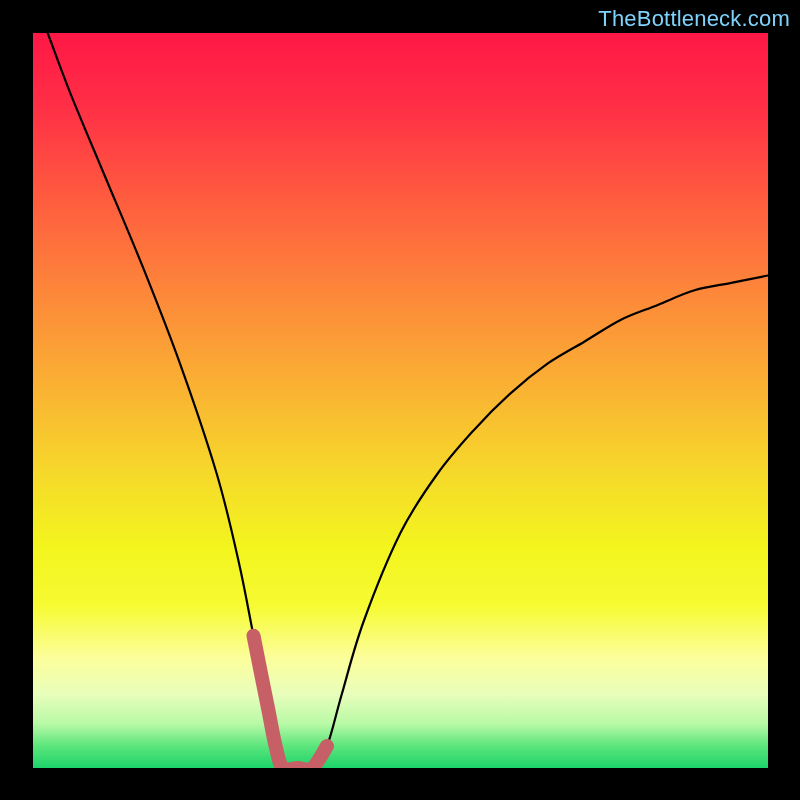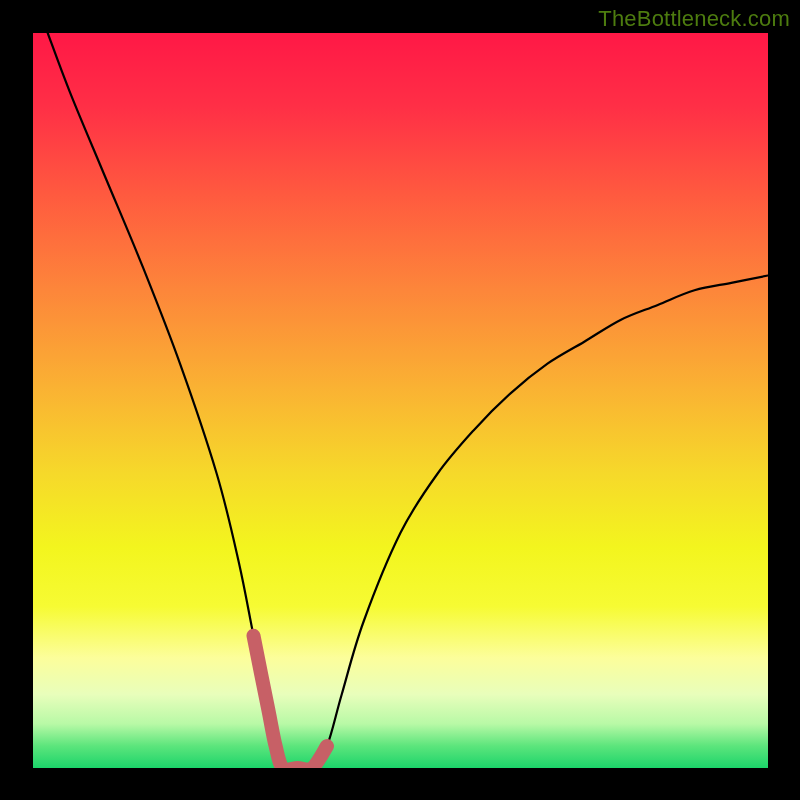--- a/index.html
+++ b/index.html
@@ -46,21 +46,21 @@
       #e8febb 90%,
       #b8f9a6 94%,
       #5ce57c 97%,
       #1cd46a 100%
     );
   }
   .watermark {
     position: absolute;
     top: 6px;
     right: 10px;
-    color: #4d7c0f;
+    color: #7dd3fc;
     font-size: 22px;
     letter-spacing: 0.2px;
     font-weight: 500;
   }
   svg.curves {
     position: absolute;
     top: 0;
     left: 0;
     width: 100%;
     height: 100%;

